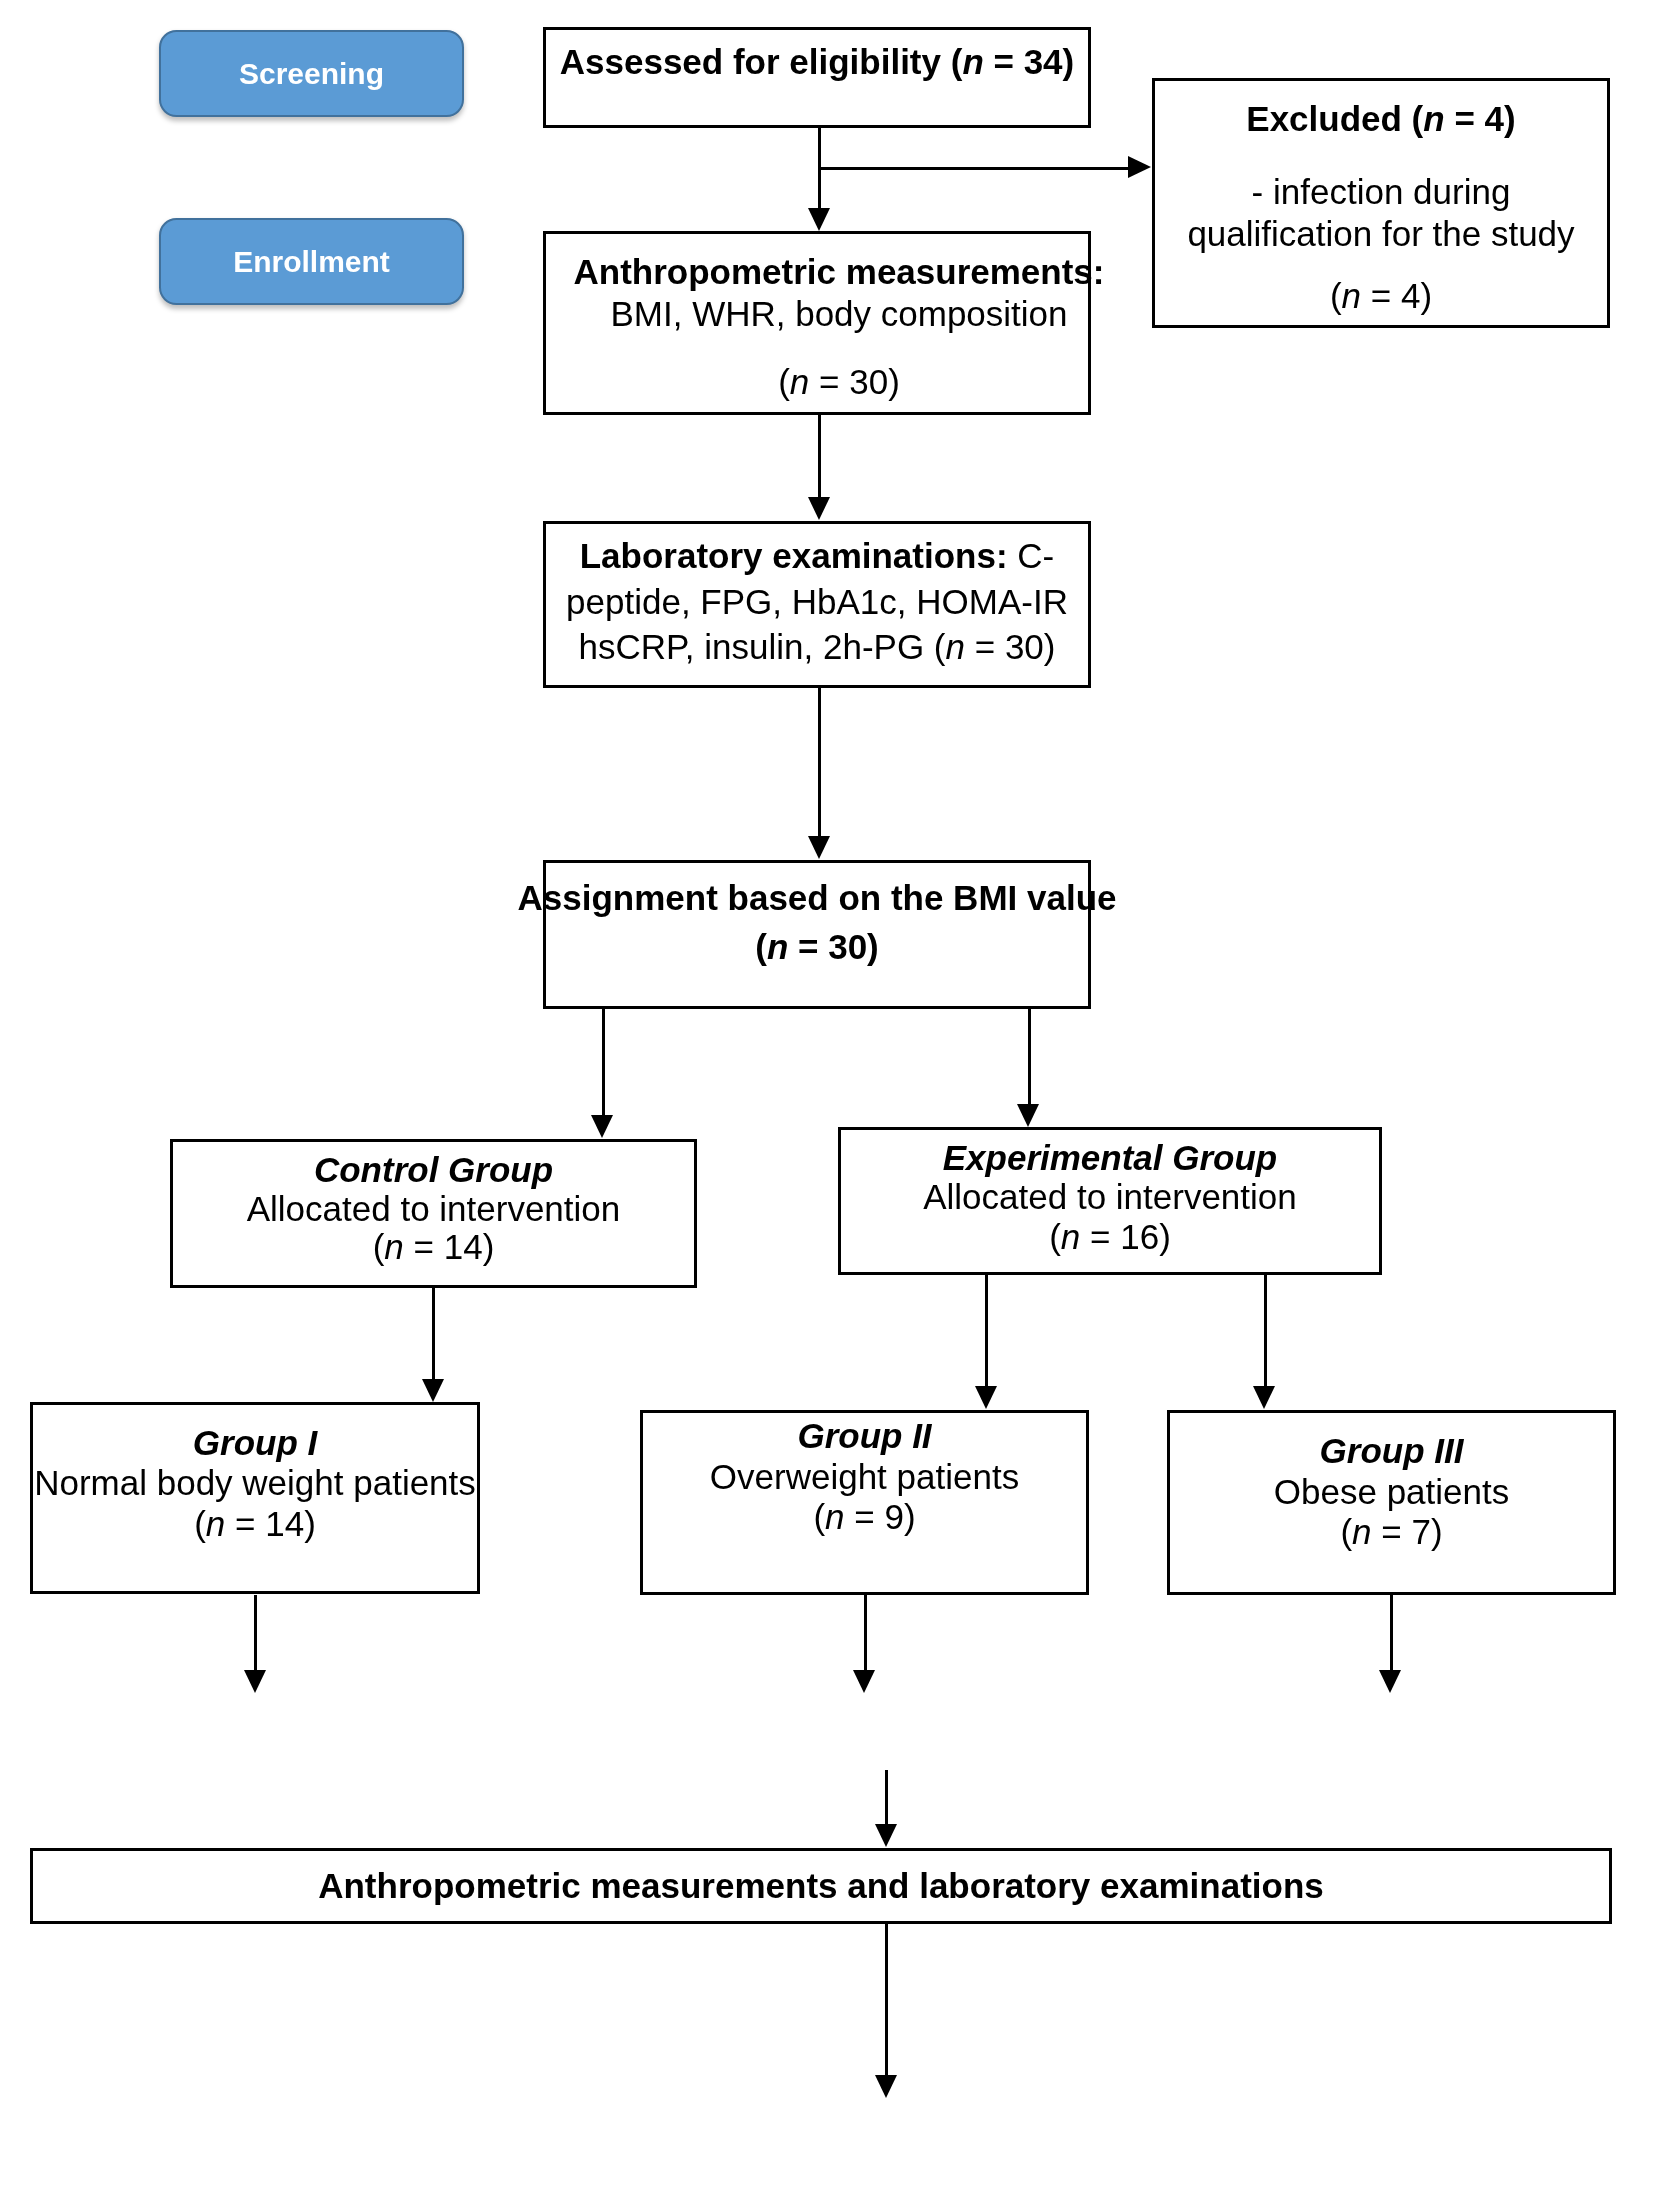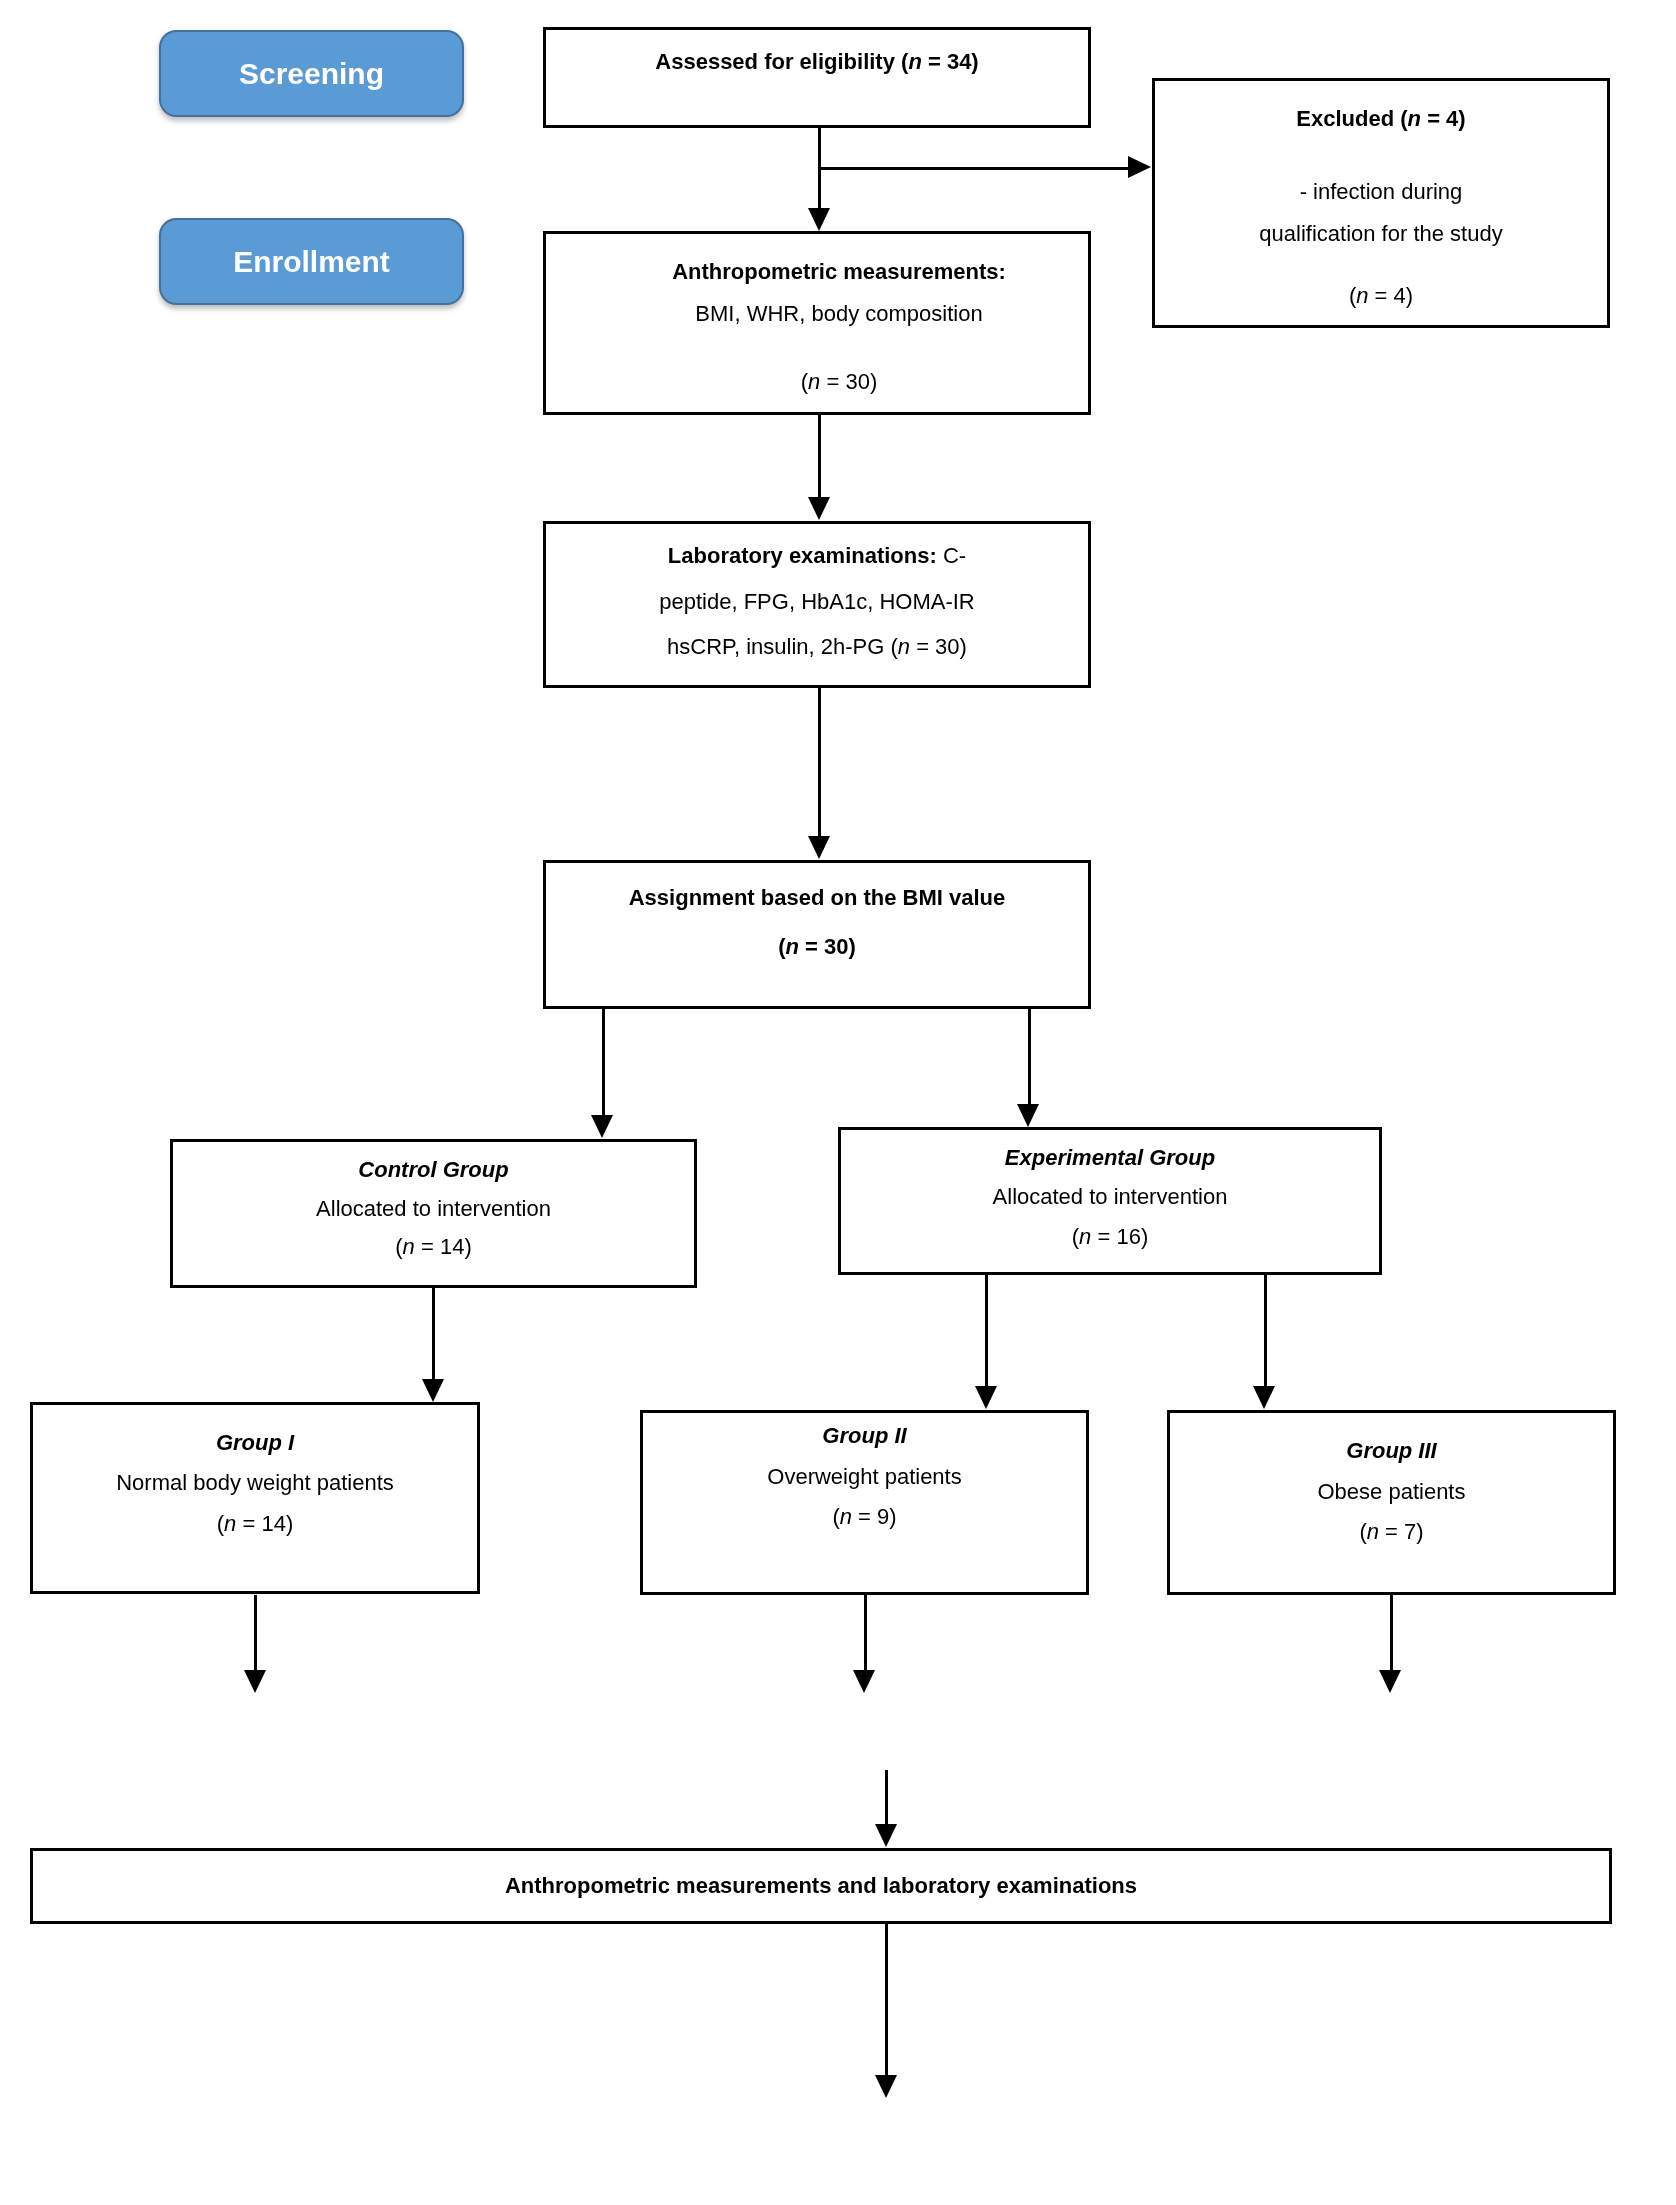--- a/index.html
+++ b/index.html
@@ -12,21 +12,21 @@
     box-sizing:border-box; display:flex; flex-direction:column;
     align-items:center; text-align:center;
   }
   .stage {
     position:absolute; background:#5b9bd5; border:2.5px solid #41719c;
     border-radius:17.4px; box-sizing:border-box;
     display:flex; align-items:center; justify-content:center;
     color:#fff; font-weight:700; font-size:30px;
     box-shadow:0 3.7px 5px rgba(0,0,0,0.25);
   }
-  .line { font-size:22px; line-height:32px; white-space:nowrap; }
+  .line { font-size:35px; line-height:32px; white-space:nowrap; }
   .b  { font-weight:700; }
   .bi { font-weight:700; font-style:italic; }
   .vline, .hline { position:absolute; background:#000; }
   .vline { width:3.1px; }
   .hline { height:3.1px; }
   .ah-d {
     position:absolute; width:0; height:0;
     border-left:11.8px solid transparent; border-right:11.8px solid transparent;
     border-top:23.6px solid #000;
   }

